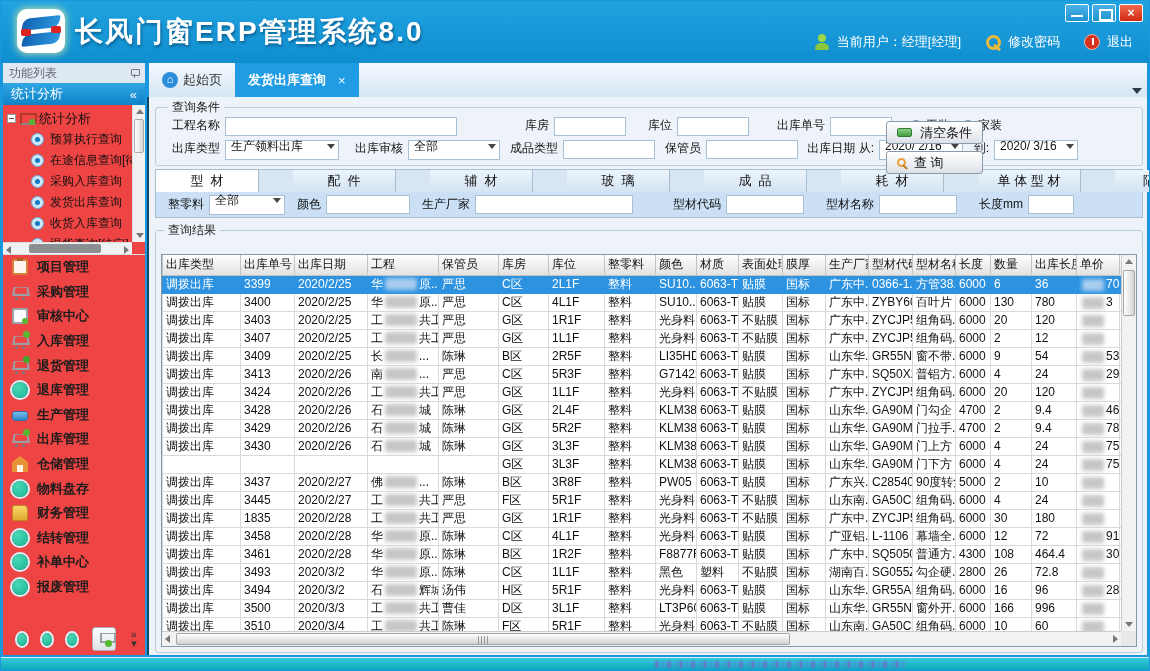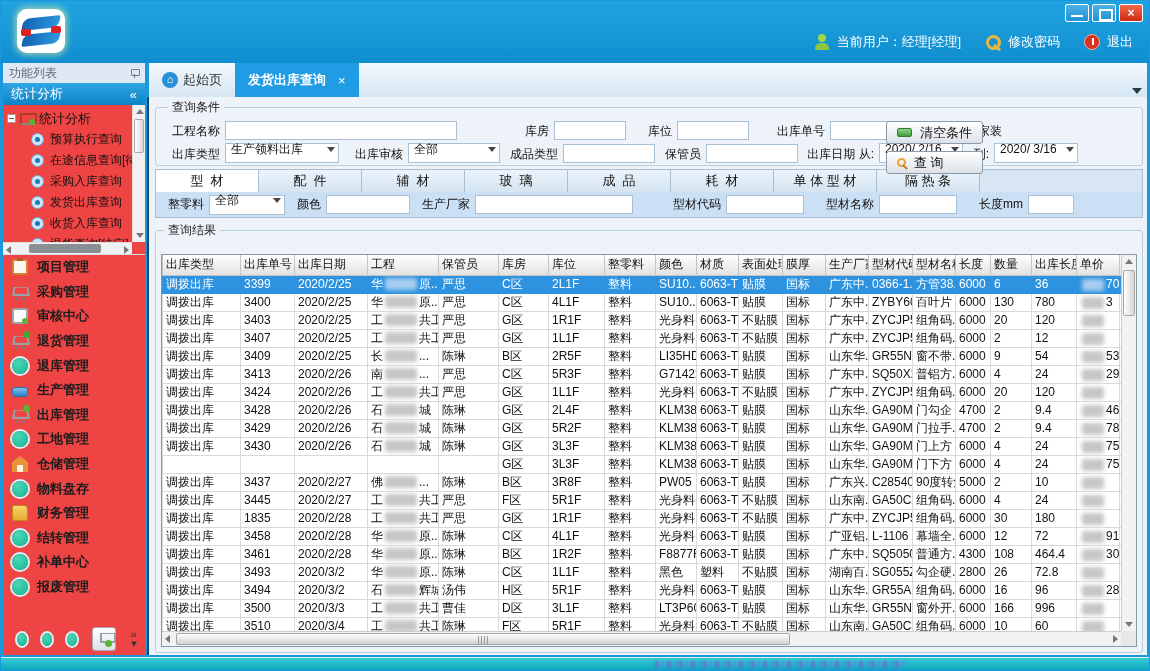--- a/index.html
+++ b/index.html
@@ -90,34 +90,34 @@
 .tabstrip { flex:0 0 34px; background:linear-gradient(#f4f9fd,#d5e6f4); display:flex; align-items:stretch; position:relative; border-left:2px solid #1b97dd; }
 .tab-home { display:flex; align-items:center; gap:5px; padding:0 13px; font-size:13px; color:#333; }
 .home-ic { width:16px; height:16px; border-radius:50%; background:#2a8ed8; color:#fff; font-size:11px; line-height:15px; text-align:center; }
 .tab-active { background:#1f9ce4; color:#fff; display:flex; align-items:center; gap:12px; padding:0 13px; font-size:13px; font-weight:bold; }
 .tab-close { font-weight:normal; font-size:13px; }
 .tab-caret { position:absolute; right:5px; bottom:3px; width:0; height:0; border-left:5px solid transparent; border-right:5px solid transparent; border-top:6px solid #2a3b4a; }
 .content { flex:1; position:relative; padding:2px 4px 0 6px; border-left:2px solid #0c4a6e; display:flex; flex-direction:column; }
 fieldset { border:1px solid #b9cfe0; border-radius:3px; }
 legend { font-size:12px; color:#222; margin-left:8px; padding:0 4px; }
 .qbox { flex:0 0 62px; position:relative; padding:1px 4px 2px; }
-.qrow { display:flex; align-items:flex-end; height:23px; font-size:12px; color:#111; white-space:nowrap; }
+.qrow { display:flex; align-items:flex-start; height:23px; font-size:12px; color:#111; white-space:nowrap; }
 .ql { text-align:right; margin-right:5px; }
 .txt { height:19px; border:1px solid #a9c0d4; background:#fff; font-size:12px; padding:0 3px; }
 .combo { height:20px; border:1px solid #a9c0d4; background:#fff; display:flex; align-items:center; justify-content:space-between; padding:0 3px 8px 5px; font-size:12px; color:#111; }
 .cdn { width:0; height:0; border-left:4px solid transparent; border-right:4px solid transparent; border-top:5px solid #444; margin-left:4px; }
 .radio { display:flex; align-items:center; gap:4px; }
 .rb { width:12px; height:12px; border-radius:50%; border:1px solid #6a93b5; background:#fff; position:relative; }
 .rb.on::after { content:""; position:absolute; left:3px; top:3px; width:4px; height:4px; border-radius:50%; background:#1468c8; }
 .btnstack { position:absolute; left:730px; top:5px; display:flex; flex-direction:column; gap:7px; }
 .btn { height:23px; min-width:88px; border:1px solid #8b9aa8; border-radius:3px; background:linear-gradient(#ffffff,#dde2e8); display:flex; align-items:center; gap:8px; padding:0 10px; font-size:13px; color:#111; }
 .eraser { width:15px; height:9px; background:linear-gradient(#8fd088,#3f9e3f); border:1px solid #2e7d32; border-radius:2px; }
 .mag { width:9px; height:9px; border:2px solid #e8a23c; border-radius:50%; position:relative; }
 .mag::after { content:""; position:absolute; right:-4px; bottom:-3px; width:6px; height:2px; background:#c27f1e; transform:rotate(40deg); }
-.mattabs { flex:0 0 23px; display:flex; background:#d8e6f4; border:1px solid #a8bfd2; border-bottom:none; margin-top:3px; }
+.mattabs { flex:0 0 23px; display:flex; background:#d8e6f4; border:1px solid #a8bfd2; border-bottom:none; margin-top:3px;gap:34px; }
 .mattab { min-width:103px; display:flex; align-items:center; justify-content:center; font-size:13px; color:#111; border-right:1px solid #a8bfd2; background:linear-gradient(#ecf4fb,#d4e4f2); white-space:pre; }
 .mattab.active { background:#fff; }
 .filterrow { flex:0 0 26px; background:#cbe0f5; border:1px solid #a8bfd2; border-top:none; display:flex; align-items:center; font-size:12px; color:#111; padding-left:12px; white-space:nowrap; }
 .filterrow .ql { margin-left:12px; }
 .rbox { flex:1; position:relative; margin-top:4px; margin-bottom:2px; padding:0; }
 .grid { position:absolute; left:5px; right:5px; top:15px; bottom:5px; border:1px solid #8899a6; background:#fff; overflow:hidden; }
 .gridview { position:absolute; left:0; top:0; right:15px; bottom:15px; overflow:hidden; }
 table { border-collapse:collapse; table-layout:fixed; }
 th { height:20px; background:linear-gradient(#fefefe,#e2e2e2); border:1px solid #c4c4c4; border-top:none; font-weight:normal; font-size:12px; text-align:left; padding:0 3px; white-space:nowrap; overflow:hidden; color:#111; }
 td { height:17px; border:1px solid #d9d9d9; padding:0 3px; font-size:12px; white-space:nowrap; overflow:hidden; color:#111; }
@@ -143,20 +143,21 @@
 
 <div class="window">
 
   <div class="titlebar">
     <div class="logo">
       <div class="s1"></div>
         <div class="s2"></div>
         <div class="r1"></div>
         <div class="r2"></div>
     </div>
+    <div class="apptitle">长风门窗ERP管理系统8.0</div>
     <div class="winctl">
       <div class="wbtn min"></div>
       <div class="wbtn max"></div>
       <div class="wbtn close">×</div>
     </div>
     <div class="userbar">
       <span class="uicon person"></span>
       <span>当前用户：经理[经理]</span>
       <span class="ubar-gap"></span>
       <span class="uicon key"></span>
@@ -228,42 +229,44 @@
         </div>
         <div class="menu-item">
           <span class="mi ic-cart"></span>
           <span>采购管理</span>
         </div>
         <div class="menu-item">
           <span class="mi ic-clipboard-check"></span>
           <span>审核中心</span>
         </div>
         <div class="menu-item">
+          <span class="mi ic-cart-in">
+            <span class="dot"></span>
+          </span>
+          <span>入库管理</span>
+        </div>
+        <div class="menu-item">
           <span class="mi ic-cart-return">
             <span class="dot"></span>
           </span>
           <span>退货管理</span>
         </div>
         <div class="menu-item">
           <span class="mi ic-circle"></span>
           <span>退库管理</span>
         </div>
         <div class="menu-item">
           <span class="mi ic-production"></span>
           <span>生产管理</span>
         </div>
         <div class="menu-item">
           <span class="mi ic-cart-out">
             <span class="dot"></span>
           </span>
           <span>出库管理</span>
-        </div>
-        <div class="menu-item">
-          <span class="mi ic-circle"></span>
-          <span>工地管理</span>
         </div>
         <div class="menu-item">
           <span class="mi ic-warehouse"></span>
           <span>仓储管理</span>
         </div>
         <div class="menu-item">
           <span class="mi ic-circle"></span>
           <span>物料盘存</span>
         </div>
         <div class="menu-item">

